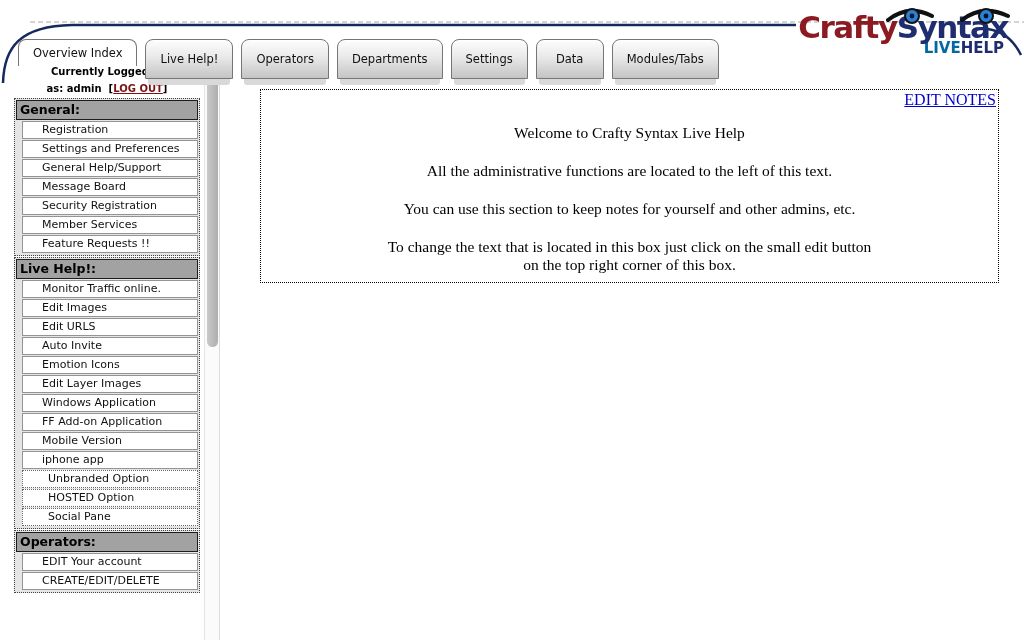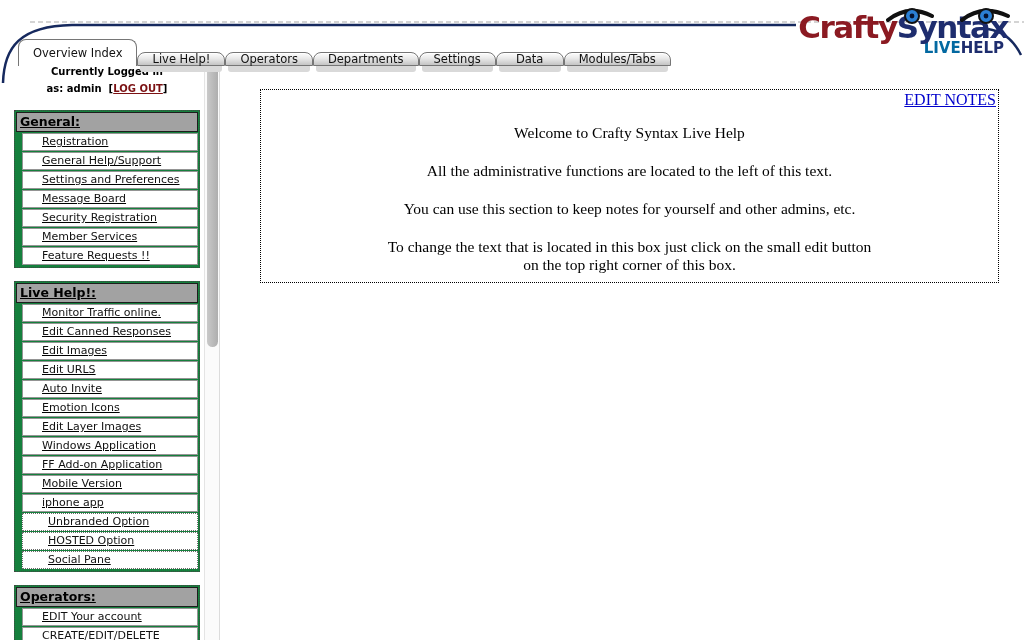--- a/index.html
+++ b/index.html
@@ -17,23 +17,23 @@
   .logo { position:absolute; top:3px; right:16px; width:222px; text-align:right; line-height:1; z-index:3; }
   .logo-main { font-weight:bold; font-size:31px; letter-spacing:-1.5px; white-space:nowrap; position:relative; }
   .logo-crafty { color:#8b1a22; }
   .logo-syntax { color:#1e2d6e; position:relative; }
   .logo-eyes { position:absolute; top:-8px; right:-6px; width:128px; height:26px; }
   .logo-sub { font-size:15px; font-weight:bold; letter-spacing:0; margin-top:-2px; padding-right:4px; }
   .logo-live { color:#0369a1; }
   .logo-help { color:#1e2d6e; }
 
   
-  .tab-row { position:absolute; top:30px; left:18px; display:flex; gap:0; align-items:flex-end; z-index:2; }
+  .tab-row { position:absolute; top:30px; left:18px; display:flex; gap:8px; align-items:flex-start; z-index:2; }
   .tab {
-    height:14px; min-width:68px; padding:0 14px;
+    height:40px; min-width:68px; padding:0 14px;
     display:flex; align-items:center; justify-content:center;
     font-size:11.5px; color:#111;
     border:1px solid #767676; border-bottom:1px solid #767676;
     border-radius:8px 8px 0 0;
     background:linear-gradient(#fdfdfd 0%, #e9e9e9 45%, #c4c4c4 100%);
     box-shadow: inset 0 1px 0 rgba(255,255,255,.9);
     position:relative; cursor:pointer; white-space:nowrap;
   }
   .tab:not(.active)::after {
     content:""; position:absolute; left:2px; right:2px; bottom:-7px; height:6px;
@@ -43,21 +43,21 @@
     background:#fff; height:27px; border-bottom:none; z-index:3;
     box-shadow:none;
   }
 
   
   .sidebar { position:absolute; top:57px; left:14px; width:186px; }
   .logged-in { text-align:center; font-size:10px; font-weight:bold; color:#000; margin:6px 0 0 0; line-height:17px; }
   .logout-link { color:#7b1113; text-decoration:underline; cursor:pointer; }
   .bracket { color:#000; }
 
-  .section { border:1px dotted #444; background:#15803d; margin-top:13px; padding:1px 1px 2px 1px;text-decoration:underline; }
+  .section { border:1px dotted #444; background:#e5e5e5; margin-top:1px; padding:1px 1px 2px 1px; }
   .section-header {
     background:#a2a2a2; border:1px solid #1d1d1d; color:#000;
     font-size:12.5px; font-weight:bold; padding:1px 3px 2px 3px;
   }
   .side-item {
     border:1px solid #949494; background:#fff; margin:1px 0 0 6px;
     font-size:11px; color:#111; padding:1px 2px 2px 19px; cursor:pointer;
     white-space:nowrap; overflow:hidden;
   }
   .side-item.sub { border:1px dotted #6a6a6a; padding-left:25px; }
@@ -119,31 +119,30 @@
 <div class="sidebar">
   <div class="logged-in">
     <span>Currently Logged in</span><br>
     <span>as: admin</span>&nbsp;
     <span class="bracket">[</span><span class="logout-link">LOG OUT</span><span class="bracket">]</span>
   </div>
   <div id="sidebar-sections">
       <div class="section">
         <div class="section-header">General:</div>
         <div class="side-item">Registration</div>
+        <div class="side-item">Settings and Preferences</div>
         <div class="side-item">General Help/Support</div>
-        <div class="side-item">Settings and Preferences</div>
         <div class="side-item">Message Board</div>
         <div class="side-item">Security Registration</div>
         <div class="side-item">Member Services</div>
         <div class="side-item">Feature Requests !!</div>
       </div>
       <div class="section">
         <div class="section-header">Live Help!:</div>
         <div class="side-item">Monitor Traffic online.</div>
-        <div class="side-item">Edit Canned Responses</div>
         <div class="side-item">Edit Images</div>
         <div class="side-item">Edit URLS</div>
         <div class="side-item">Auto Invite</div>
         <div class="side-item">Emotion Icons</div>
         <div class="side-item">Edit Layer Images</div>
         <div class="side-item">Windows Application</div>
         <div class="side-item">FF Add-on Application</div>
         <div class="side-item">Mobile Version</div>
         <div class="side-item">iphone app</div>
         <div class="side-item sub">Unbranded Option</div>

